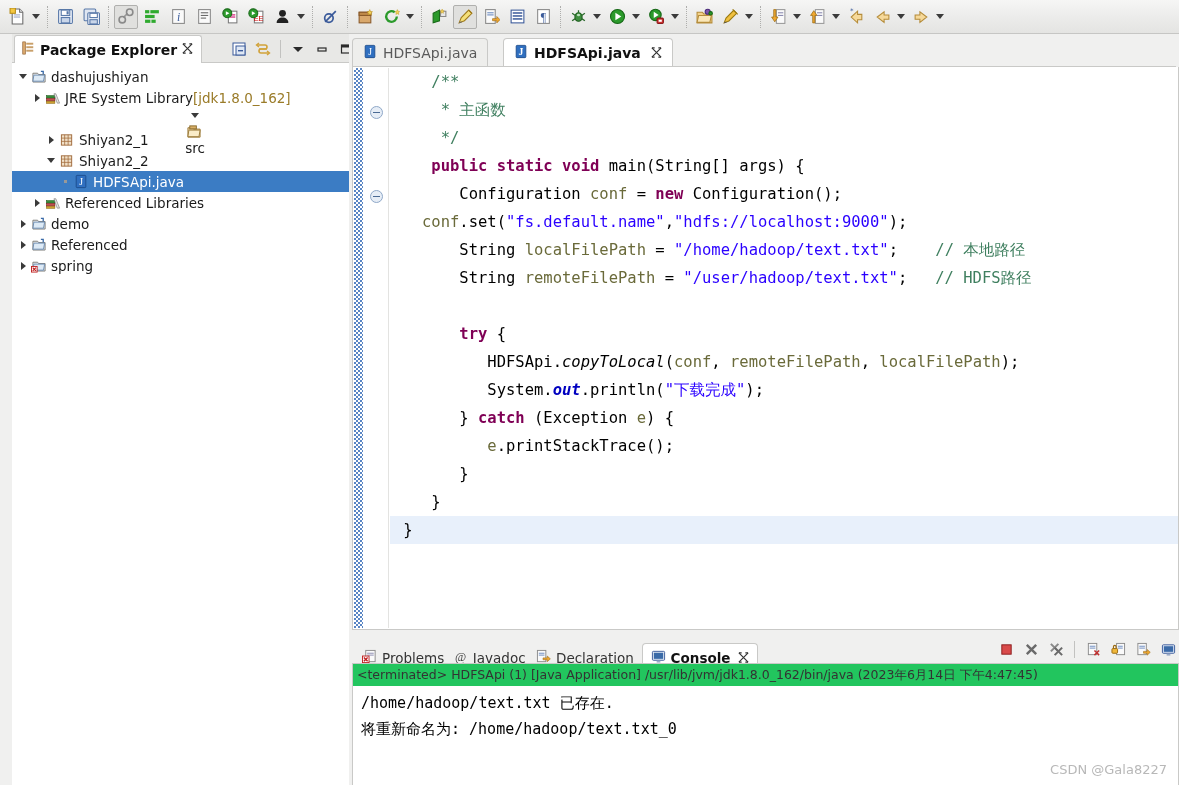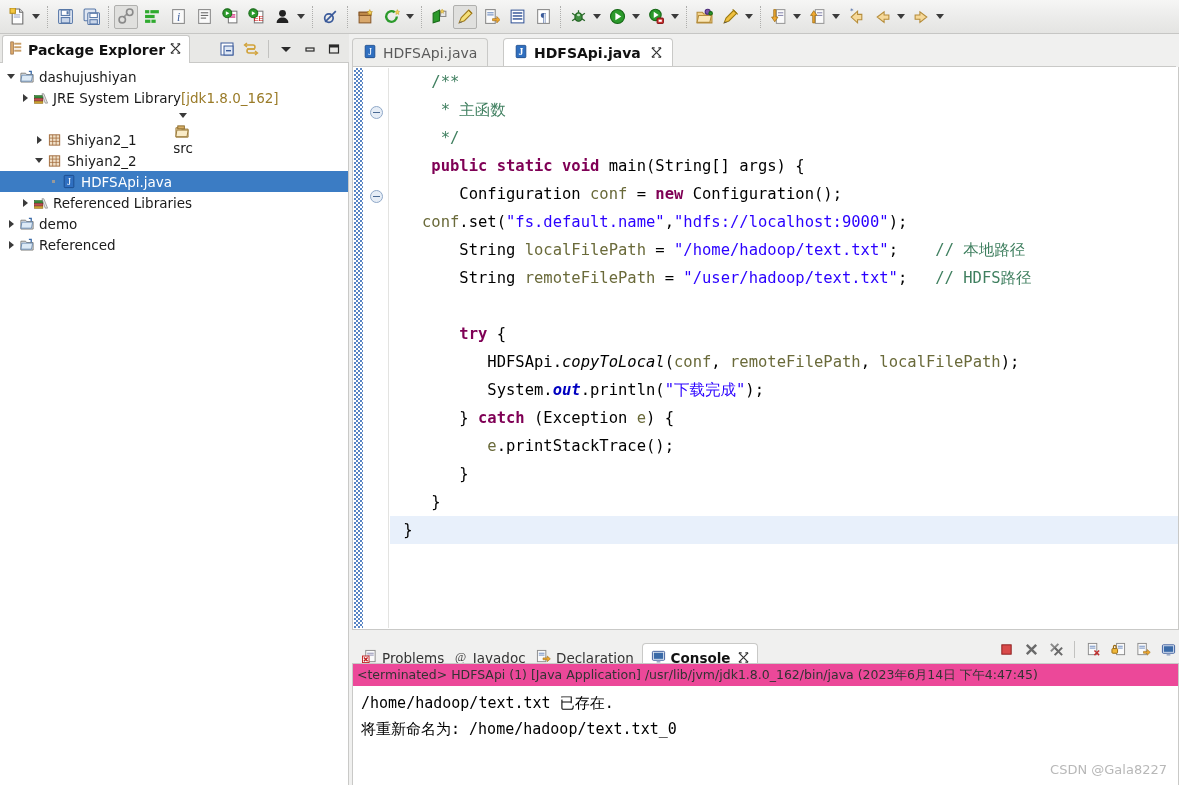--- a/index.html
+++ b/index.html
@@ -37,21 +37,21 @@
   }
   .tb-arrow::after {
     content: ""; width: 0; height: 0;
     border-left: 4px solid transparent; border-right: 4px solid transparent;
     border-top: 5px solid #3b3b3b;
   }
   .ic { display:block; }
 
   
   .left-panel {
-    position: absolute; left: 0; top: 34px; width: 349px; height: 751px;
+    position: absolute; left: 12px; top: 34px; width: 349px; height: 751px;
     background: #f0f0ef;
   }
   .pe-tabrow {
     position: absolute; left: 0; top: 0; width: 349px; height: 29px;
     background: #e8e8e6;
     border-bottom: 1px solid #c9c9c7;
   }
   .pe-tab {
     position: absolute; left: 2px; top: 1px; height: 28px;
     display: flex; align-items: center; gap: 5px;
@@ -177,21 +177,21 @@
   .bp-toolbar {
     position: absolute; right: 0; top: 2px; height: 25px;
     display: flex; align-items: center; gap: 3px;
   }
   .bp-tool { width: 22px; height: 22px; display:flex;align-items:center;justify-content:center; }
   .bp-tool-sep { width:1px;height:17px;border-left:1px solid #c2c2c0;margin:0 4px; }
   .bp-underline { position:absolute; left:0; top:28px; width:827px; height:1px; background:#c9c9c7; }
 
   .console-status {
     position: absolute; left: 0; top: 29px; width: 827px; height: 22px;
-    background: #ec4899; border-left:1px solid #c9c9c7; border-right:1px solid #c9c9c7;
+    background: #22c55e; border-left:1px solid #c9c9c7; border-right:1px solid #c9c9c7;
     display: flex; align-items: center; padding-left: 4px;
     font-size: 12.5px; color: #333; white-space: nowrap;
   }
   .console-body {
     position: absolute; left: 0; top: 51px; width: 827px; height: 125px;
     background: #ffffff; border: 1px solid #c9c9c7; border-top: none;
     padding: 4px 0 0 8px;
     font-family: "DejaVu Sans Mono", "Liberation Mono", monospace;
     font-size: 15px; line-height: 26px;
     color: #000; white-space: pre;
@@ -588,20 +588,32 @@
           <div class="tnode" style="padding-left: 4px;">
             <span class="twist collapsed"></span>
             <span class="ticon">
               <svg width="16" height="15" viewBox="0 0 16 16">
                 <path d="M1.5 4.5h5l1 1.4h7v8h-13z" fill="#f2f2f0" stroke="#7a7a78"></path>
                 <path d="M2.5 6.5h11.5l-1.2 6.5H1.5z" fill="#ddeaf6" stroke="#6a8ab0"></path>
                 <path d="M10 2.5 l2.5 0 0 3" fill="none" stroke="#3a6aa8" stroke-width="1.4"></path>
               </svg>
             </span>
             <span class="tlabel">Referenced</span>
+          </div>
+          <div class="tnode" style="padding-left: 4px;">
+            <span class="twist collapsed"></span>
+            <span class="ticon">
+              <svg width="16" height="15" viewBox="0 0 16 16">
+                <path d="M1.5 4.5h5l1 1.4h7v8h-13z" fill="#f2f2f0" stroke="#7a7a78"></path>
+                <path d="M2.5 6.5h11.5l-1.2 6.5H1.5z" fill="#ddeaf6" stroke="#6a8ab0"></path>
+                <rect x="0" y="9" width="6" height="6" fill="#fff" stroke="#c02020"></rect>
+                <path d="M1.3 10.3 L4.7 13.7 M4.7 10.3 L1.3 13.7" stroke="#c02020" stroke-width="1.3"></path>
+              </svg>
+            </span>
+            <span class="tlabel">spring</span>
           </div>
         </div>
     </div>
   </div>
 
   <div class="right-side">
 
     <div class="ed-tabrow" id="ed-tabrow">
         <div class="ed-tab inactive">
           <span><svg width="14" height="15" viewBox="0 0 16 16">

